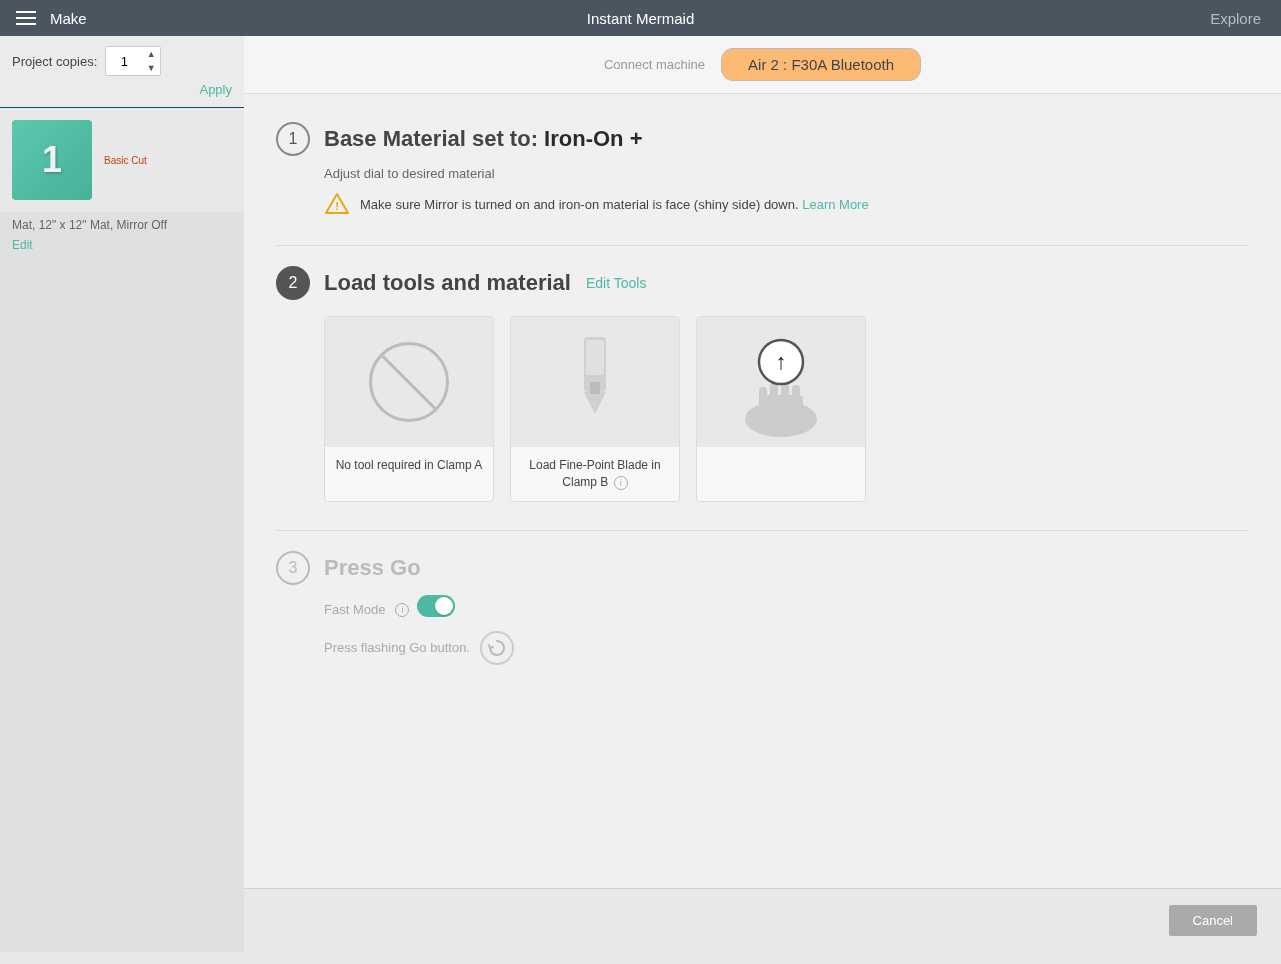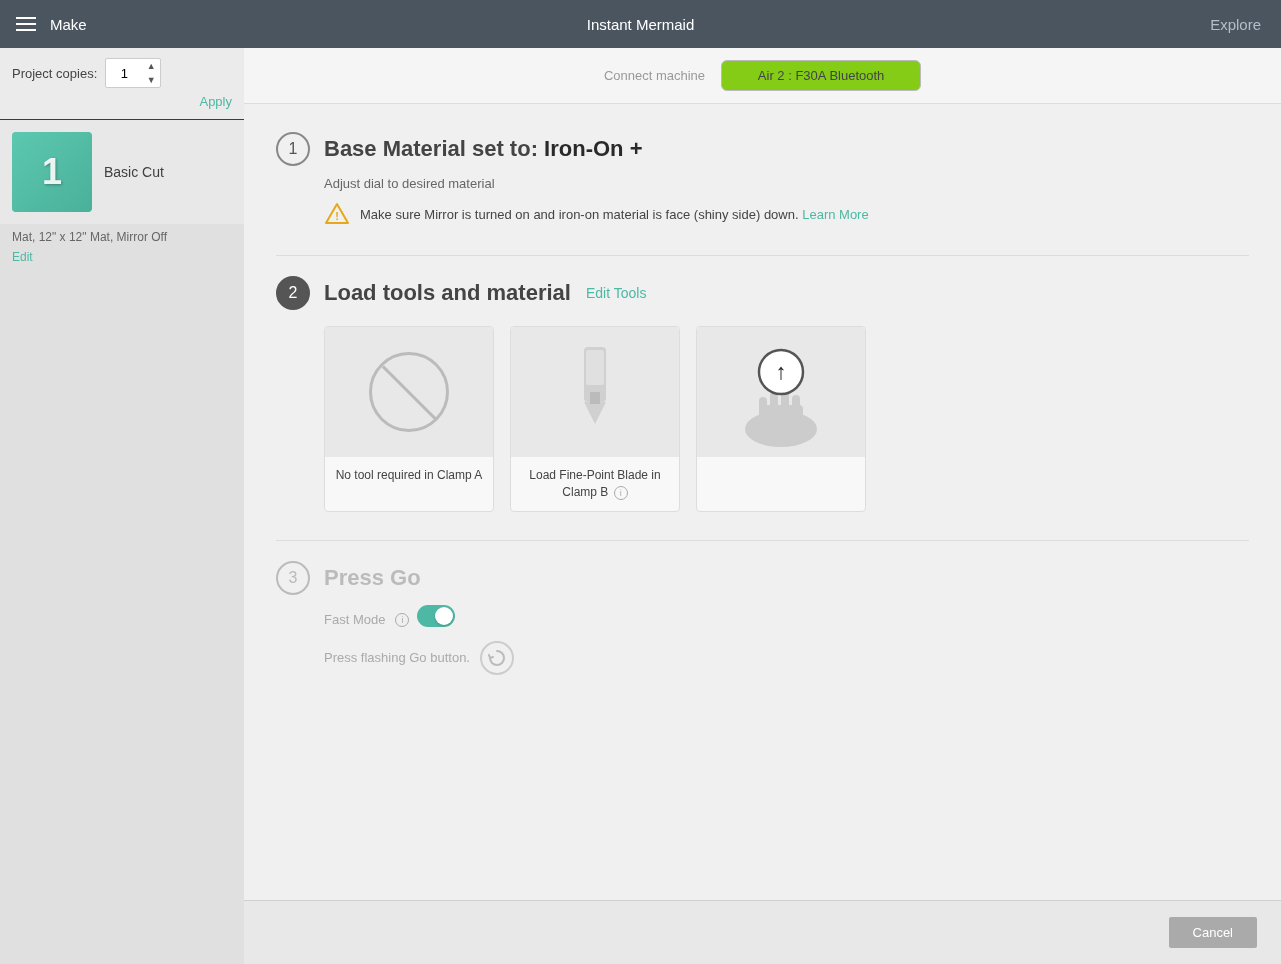--- a/index.html
+++ b/index.html
@@ -1,21 +1,21 @@
 <!DOCTYPE html>
 <html><head>
   <meta charset="utf-8">
   <style>
     * { box-sizing: border-box; margin: 0; padding: 0; }
     body { font-family: -apple-system, BlinkMacSystemFont, 'Segoe UI', sans-serif; background: #e8e8e8; height: 964px; overflow: hidden; }
 
     
     .header {
       background: #4a5560;
-      height: 48px;
+      height: 36px;
       display: flex;
       align-items: center;
       padding: 4px 16px;
       position: relative;
     }
     .header-menu { display: flex; flex-direction: column; gap: 4px; cursor: pointer; }
     .header-menu span { display: block; width: 20px; height: 2px; background: #fff; }
     .header-make { color: #fff; margin-left: 14px; font-size: 15px; }
     .header-title { position: absolute; left: 50%; transform: translateX(-50%); color: #fff; font-size: 15px; }
     .header-explore { position: absolute; right: 20px; color: #b0bfc8; font-size: 15px; cursor: pointer; }
@@ -41,21 +41,21 @@
     .copies-input-wrap { display: flex; align-items: center; border: 1px solid #ccc; background: #fff; border-radius: 2px; }
     .copies-input { width: 36px; height: 28px; border: none; text-align: center; font-size: 13px; outline: none; background: transparent; }
     .copies-spinners { display: flex; flex-direction: column; }
     .copies-spinners button { width: 18px; height: 14px; border: none; background: transparent; cursor: pointer; font-size: 9px; color: #555; line-height: 1; padding: 0; }
     .apply-btn { display: block; margin: 6px 0 0 auto; color: #4db8a4; font-size: 13px; background: none; border: none; cursor: pointer; }
 
     .sidebar-cut-item { padding: 12px; display: flex; align-items: center; gap: 12px; background: #e8e8e8; }
     .cut-thumbnail { width: 80px; height: 80px; background: #5cc8b0; border-radius: 4px; position: relative; overflow: hidden; display: flex; align-items: center; justify-content: center; flex-shrink: 0; }
     .cut-thumbnail-img { width: 100%; height: 100%; background: linear-gradient(135deg, #5cc8b0 0%, #4ab09a 100%); display: flex; align-items: center; justify-content: center; border-radius: 4px; }
     .cut-number { font-size: 36px; font-weight: bold; color: rgba(255,255,255,0.9); text-shadow: 1px 1px 3px rgba(0,0,0,0.3); }
-    .cut-label { font-size: 14px; color: #404040; }
+    .cut-label { font-size: 10px; color: #c2410c; }
 
     .sidebar-info { padding: 6px 12px; font-size: 12px; color: #666; }
     .sidebar-edit { color: #4db8a4; font-size: 12px; padding: 0 12px 8px; cursor: pointer; background: none; border: none; text-align: left; }
 
     
     .main {
       flex: 1;
       background: #f0f0f0;
       overflow-y: auto;
       display: flex;
@@ -67,25 +67,25 @@
       padding: 12px 24px;
       display: flex;
       align-items: center;
       justify-content: center;
       gap: 16px;
       border-bottom: 1px solid #ddd;
     }
     .connect-label { font-size: 13px; color: #999; }
     .machine-btn {
       border: 1px solid #bbb;
-      background: #84cc16;
+      background: #fdba74;
       padding: 7px 20px;
-      font-size: 13px;
+      font-size: 15px;
       color: #444;
-      border-radius: 6px;
+      border-radius: 12px;
       cursor: pointer;
       min-width: 200px;
       text-align: center;
     }
 
     .content-area { padding: 28px 32px; flex: 1; }
 
     
     .step-section { margin-bottom: 28px; }
     .step-header { display: flex; align-items: center; gap: 14px; margin-bottom: 10px; }

